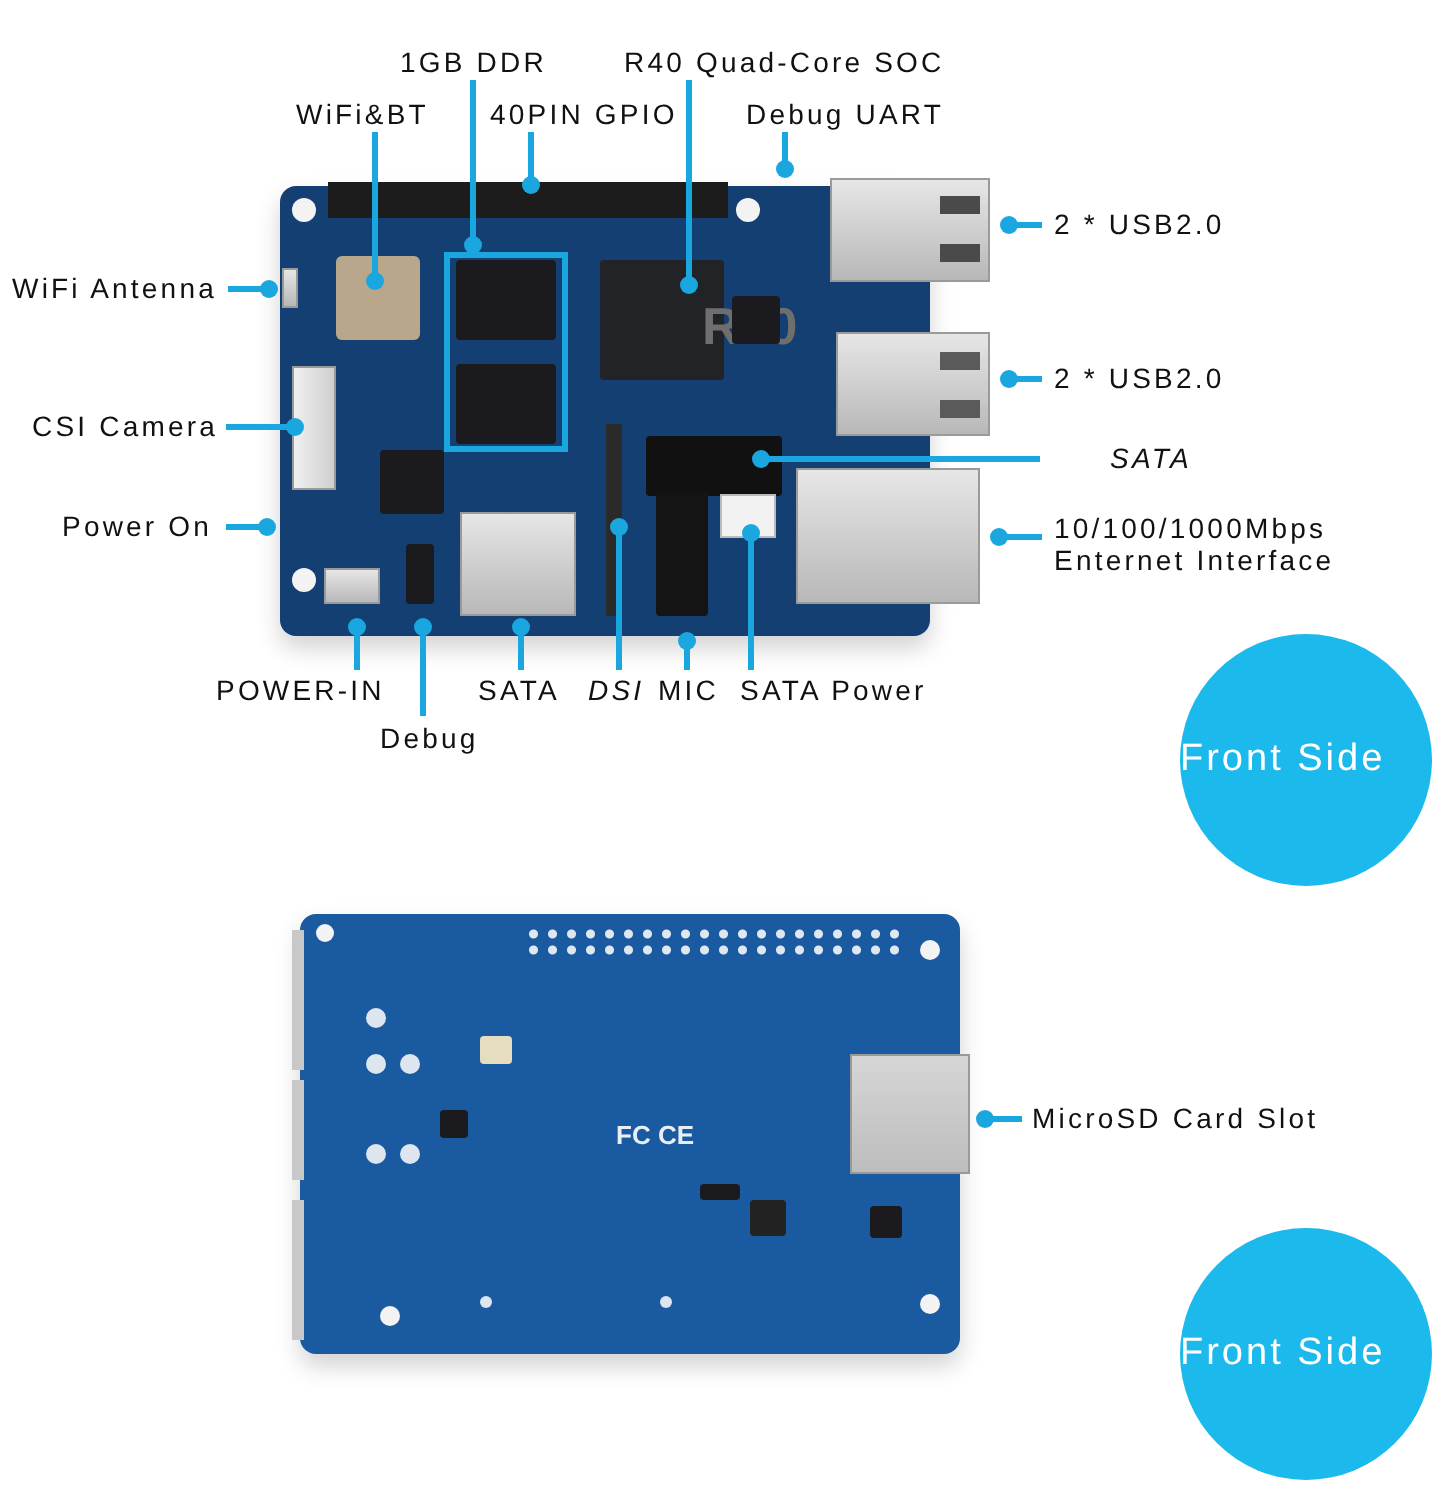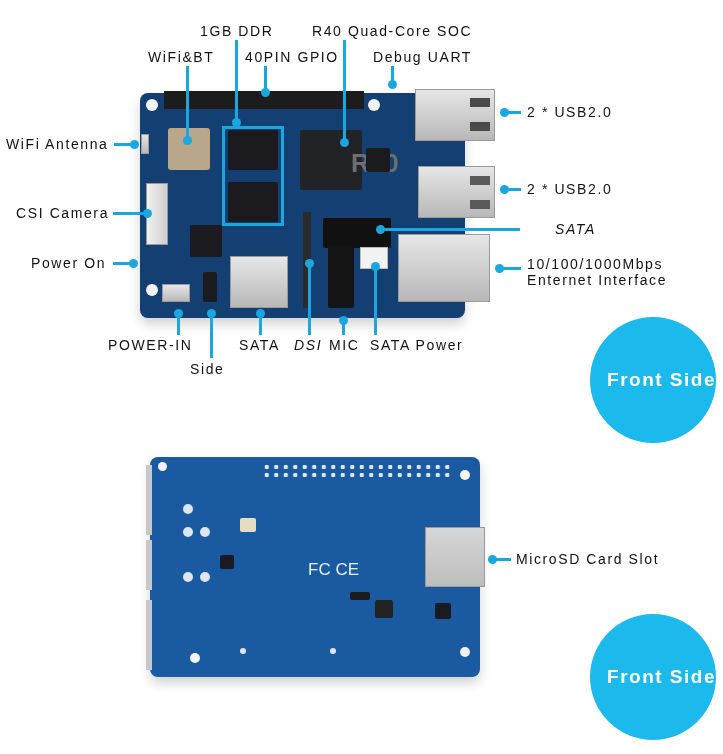--- a/index.html
+++ b/index.html
@@ -2,21 +2,21 @@
 <html><head>
 <meta charset="utf-8">
 <style>
   * { box-sizing: border-box; margin: 0; padding: 0; }
   html, body { width: 723px; height: 754px; background: #ffffff; overflow: hidden; }
   body { position: relative; font-family: "Liberation Sans", "DejaVu Sans", sans-serif; color: #1a1a1a; }
   .abs { position: absolute; }
   .lbl { position: absolute; font-size: 14px; letter-spacing: 1.6px; white-space: nowrap; color: #111; line-height: 15px; }
   .line { position: absolute; background: #1aa7e0; }
   .dot { position: absolute; width: 9px; height: 9px; border-radius: 50%; background: #1aa7e0; }
-  .badge { position: absolute; border-radius: 50%; background: #1cb9ec; display: flex; align-items: center; justify-content: flex-end; color: #fff; font-weight: bold; font-size: 19px; letter-spacing: 1.5px; }
+  .badge { position: absolute; border-radius: 50%; background: #1cb9ec; display: flex; align-items: center; justify-content: flex-start; color: #fff; font-weight: normal; font-size: 19px; letter-spacing: 1.5px; }
 
   
   .pcb { position: absolute; background: #133f73; border-radius: 8px; box-shadow: 0 6px 12px rgba(0,0,0,0.18); }
   .pcb-rear { background: #1a5aa0; }
   .hole { position: absolute; width: 12px; height: 12px; border-radius: 50%; background: #f3f3f3; }
   .chip { position: absolute; background: #1b1b1f; border-radius: 2px; }
   .metal { position: absolute; background: linear-gradient(180deg,#e6e6e6,#b8b8b8); border: 1px solid #9a9a9a; }
   .gpio { position: absolute; background: #1c1c1c; }
   .modw { position: absolute; background: #b8a78a; border-radius: 3px; }
   .ramframe { position: absolute; border: 3px solid #1aa7e0; }
@@ -122,21 +122,21 @@
 <div class="line" style="left:500px; top:267px; width:21px; height:3px;"></div>
 <span class="lbl" style="left:527px; top:257px;">10/100/1000Mbps</span>
 <span class="lbl" style="left:527px; top:273px;">Enternet Interface</span>
 
 <div class="dot" style="left:174px; top:309px;"></div>
 <div class="line" style="left:177px; top:313px; width:3px; height:22px;"></div>
 <span class="lbl" style="left:108px; top:338px;">POWER-IN</span>
 
 <div class="dot" style="left:207px; top:309px;"></div>
 <div class="line" style="left:210px; top:313px; width:3px; height:45px;"></div>
-<span class="lbl" style="left:190px; top:362px;">Side</span>
+<span class="lbl" style="left:190px; top:362px;">Debug</span>
 
 <div class="dot" style="left:256px; top:309px;"></div>
 <div class="line" style="left:259px; top:313px; width:3px; height:22px;"></div>
 <span class="lbl" style="left:239px; top:338px;">SATA</span>
 
 <div class="dot" style="left:305px; top:259px;"></div>
 <div class="line" style="left:308px; top:263px; width:3px; height:72px;"></div>
 <span class="lbl" style="left:294px; top:338px;font-style:italic;">DSI</span>
 
 <div class="dot" style="left:339px; top:316px;"></div>
@@ -170,21 +170,21 @@
 <div class="chip" style="left:240px; top:518px; width:16px; height:14px; background:#e6dcc0;"></div>
 
 <div class="via" style="left:183px; top:504px; width:10px; height:10px;"></div>
 <div class="via" style="left:183px; top:527px; width:10px; height:10px;"></div>
 <div class="via" style="left:200px; top:527px; width:10px; height:10px;"></div>
 <div class="via" style="left:183px; top:572px; width:10px; height:10px;"></div>
 <div class="via" style="left:200px; top:572px; width:10px; height:10px;"></div>
 <div class="via" style="left:240px; top:648px;"></div>
 <div class="via" style="left:330px; top:648px;"></div>
 
-<span class="abs" style="left:308px; top:560px; color:#e8eef5; font-size:17px; font-weight:normal;">FC CE</span>
+<span class="abs" style="left:308px; top:560px; color:#e8eef5; font-size:13px; font-weight:bold;">FC CE</span>
 
 <div class="sd" style="left:425px; top:527px; width:60px; height:60px;"></div>
 
 <div class="dot" style="left:488px; top:555px;"></div>
 <div class="line" style="left:493px; top:558px; width:18px; height:3px;"></div>
 <span class="lbl" style="left:516px; top:552px;">MicroSD Card Slot</span>
 
 <div class="badge" style="left:590px; top:614px; width:126px; height:126px;">
   <span>Front Side</span>
 </div>

